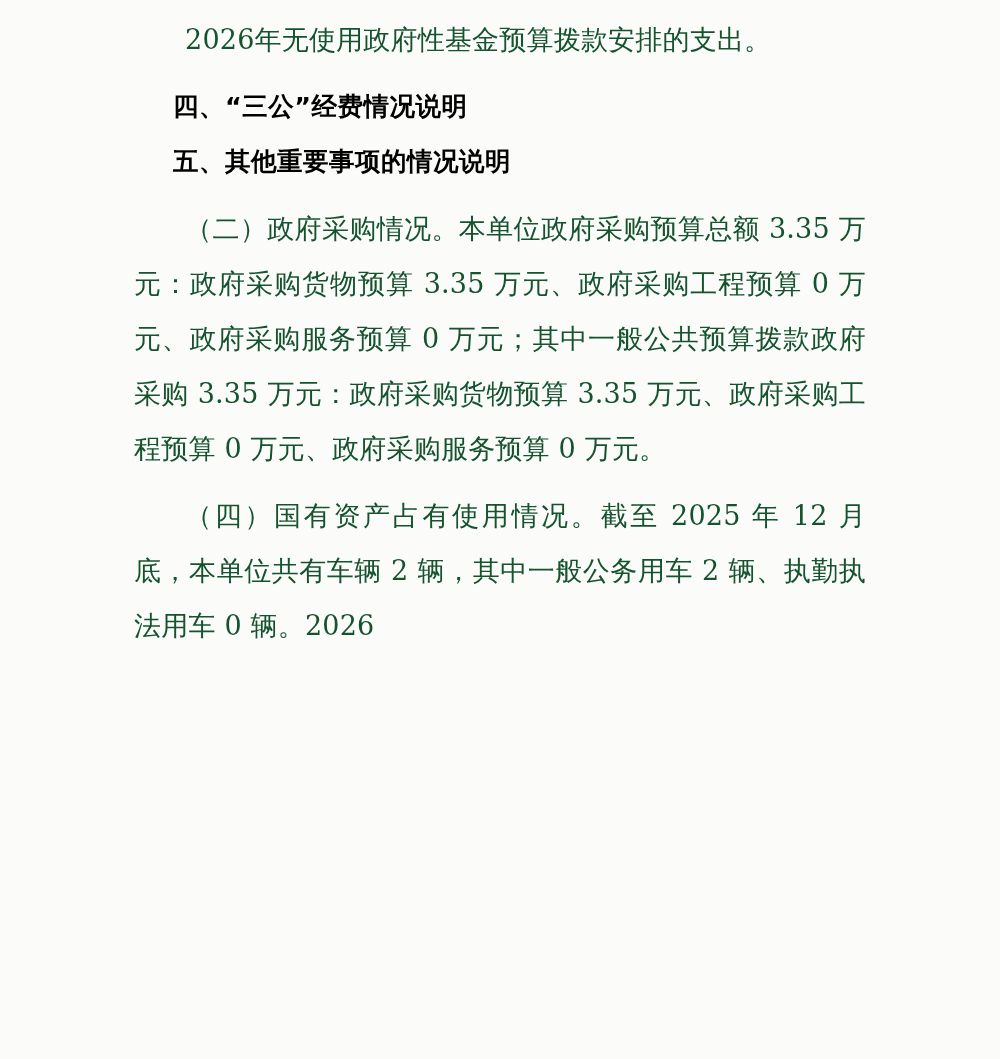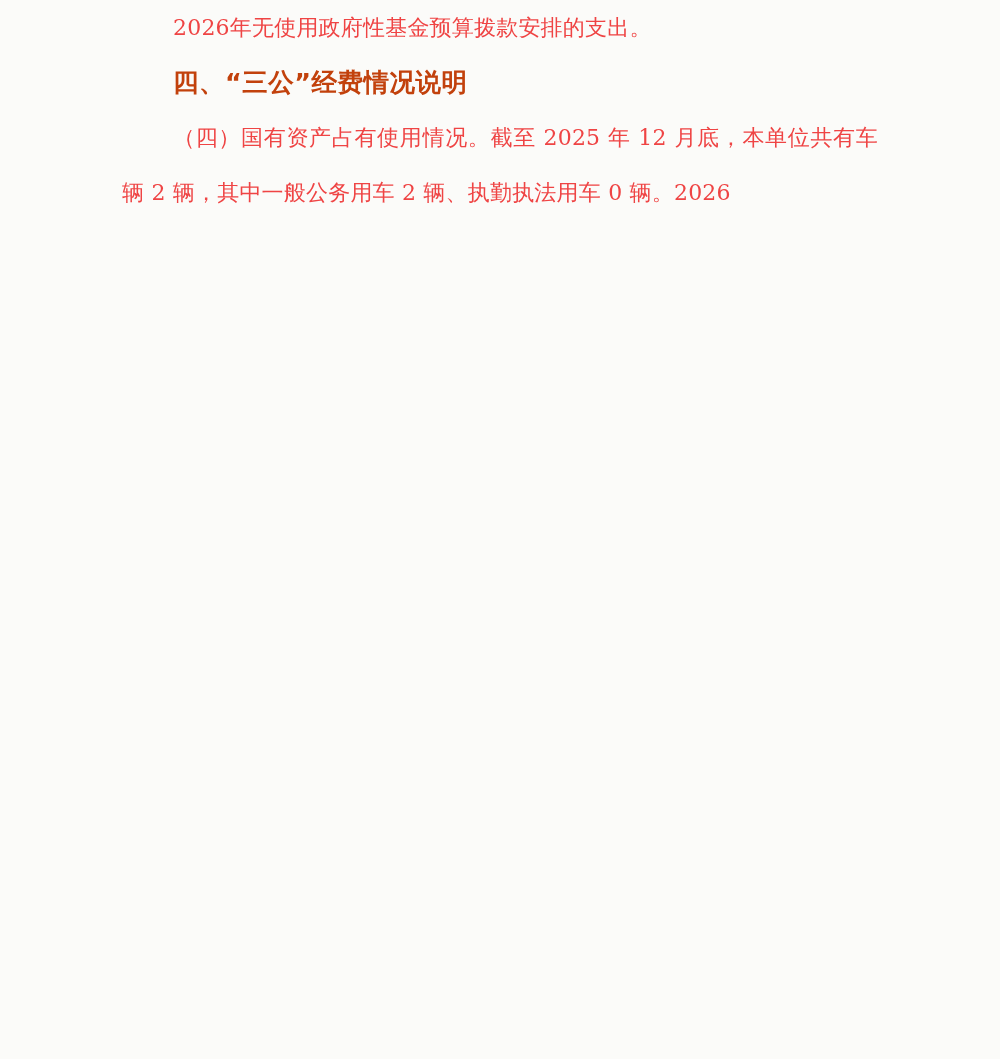--- a/index.html
+++ b/index.html
@@ -22,53 +22,55 @@
     padding: 0;
     box-sizing: border-box;
   }
   .content {
     position: absolute;
     left: 122px;
     top: 0px;
     width: 756px;
   }
   p {
-    margin: 0;
-    font-size: 22px;
+    margin: 12px;
+    font-size: 27px;
     line-height: 55px;
     text-align: justify;
     text-justify: inter-ideograph;
     letter-spacing: 0.2px;
-    color: #ef4444;
+    color: #14532d;
   }
   p.indent {
     text-indent: 51px;
   }
   h2 {
     margin: 0;
     font-size: 25.5px;
     line-height: 55px;
     font-weight: bold;
     text-indent: 51px;
     font-family: "DejaVu Sans", "Liberation Sans", sans-serif;
-    color: #c2410c;
+    color: #000000;
     letter-spacing: 0.5px;
   }
 </style>
 </head>
 <body>
 
 <div class="page">
   <div class="content">
 
     <p class="indent">2026年无使用政府性基金预算拨款安排的支出。</p>
 
     <h2>四、“三公”经费情况说明</h2>
 
 
+    <h2>五、其他重要事项的情况说明</h2>
 
 
+    <p class="indent">（二）政府采购情况。本单位政府采购预算总额 3.35 万元：政府采购货物预算 3.35 万元、政府采购工程预算 0 万元、政府采购服务预算 0 万元；其中一般公共预算拨款政府采购 3.35 万元：政府采购货物预算 3.35 万元、政府采购工程预算 0 万元、政府采购服务预算 0 万元。</p>
 
 
     <p class="indent">（四）国有资产占有使用情况。截至 2025 年 12 月底，本单位共有车辆 2 辆，其中一般公务用车 2 辆、执勤执法用车 0 辆。2026</p>
 
   </div>
 </div>
 
 </body></html>

